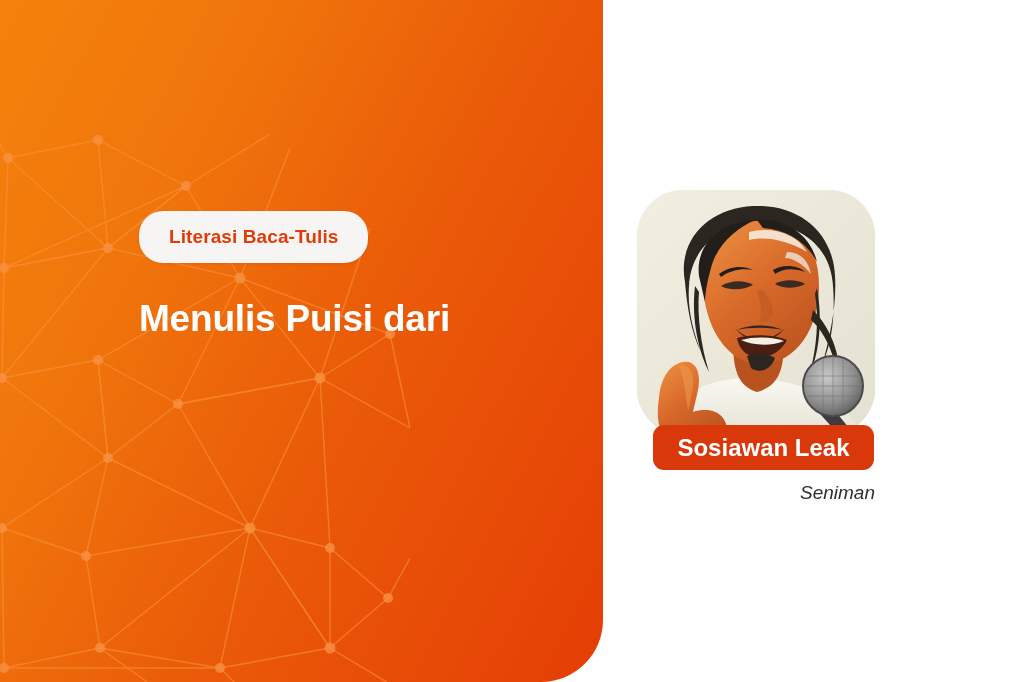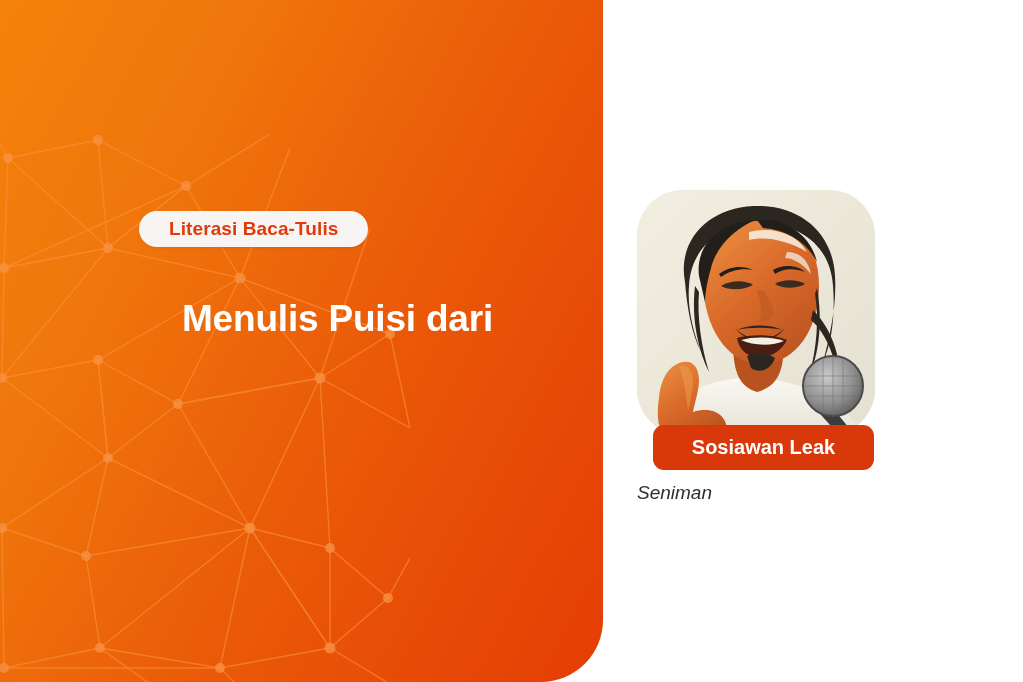--- a/index.html
+++ b/index.html
@@ -32,21 +32,21 @@
     left:-10px; bottom:-6px;
     width:420px; height:560px;
     opacity:1;
     pointer-events:none;
   }
 
   
   .category-pill {
     position:absolute;
     left:139px; top:211px;
-    height:36px;
+    height:52px;
     display:flex; align-items:center; justify-content:center;
     padding:0 30px;
     background:#F7F5F3;
     border-radius:24px;
     box-shadow:0 1px 3px rgba(0,0,0,.07);
   }
   .category-pill span {
     font-size:19px;
     font-weight:bold;
     color:#E23A08;
@@ -57,21 +57,20 @@
   
   .hero-title {
     position:absolute;
     left:139px; top:296px;
     width:430px;
     color:#ffffff;
     font-size:37px;
     font-weight:bold;
     line-height:1.25;
     letter-spacing:-.2px;
-    margin-left:43px;
   }
   .hero-title .line { display:block; }
 
   
   .speaker {
     position:absolute;
     left:637px; top:190px;
     width:238px;
   }
   .speaker-photo {
@@ -86,30 +85,30 @@
   .speaker-name-badge {
     position:absolute;
     left:653px; top:425px;
     width:221px; height:45px;
     display:flex; align-items:center; justify-content:center;
     background:#D9380A;
     border-radius:11px;
   }
   .speaker-name-badge span {
     color:#ffffff;
-    font-size:20px;
+    font-size:24px;
     font-weight:bold;
     white-space:nowrap;
   }
 
   .speaker-role {
     position:absolute;
     left:637px; top:482px;
     width:238px;
-    text-align:left;
+    text-align:right;
     font-size:19px;
     font-style:italic;
     color:#2E2E2E;
   }
 </style>
 </head>
 <body>
 
 <div class="stage">
 

